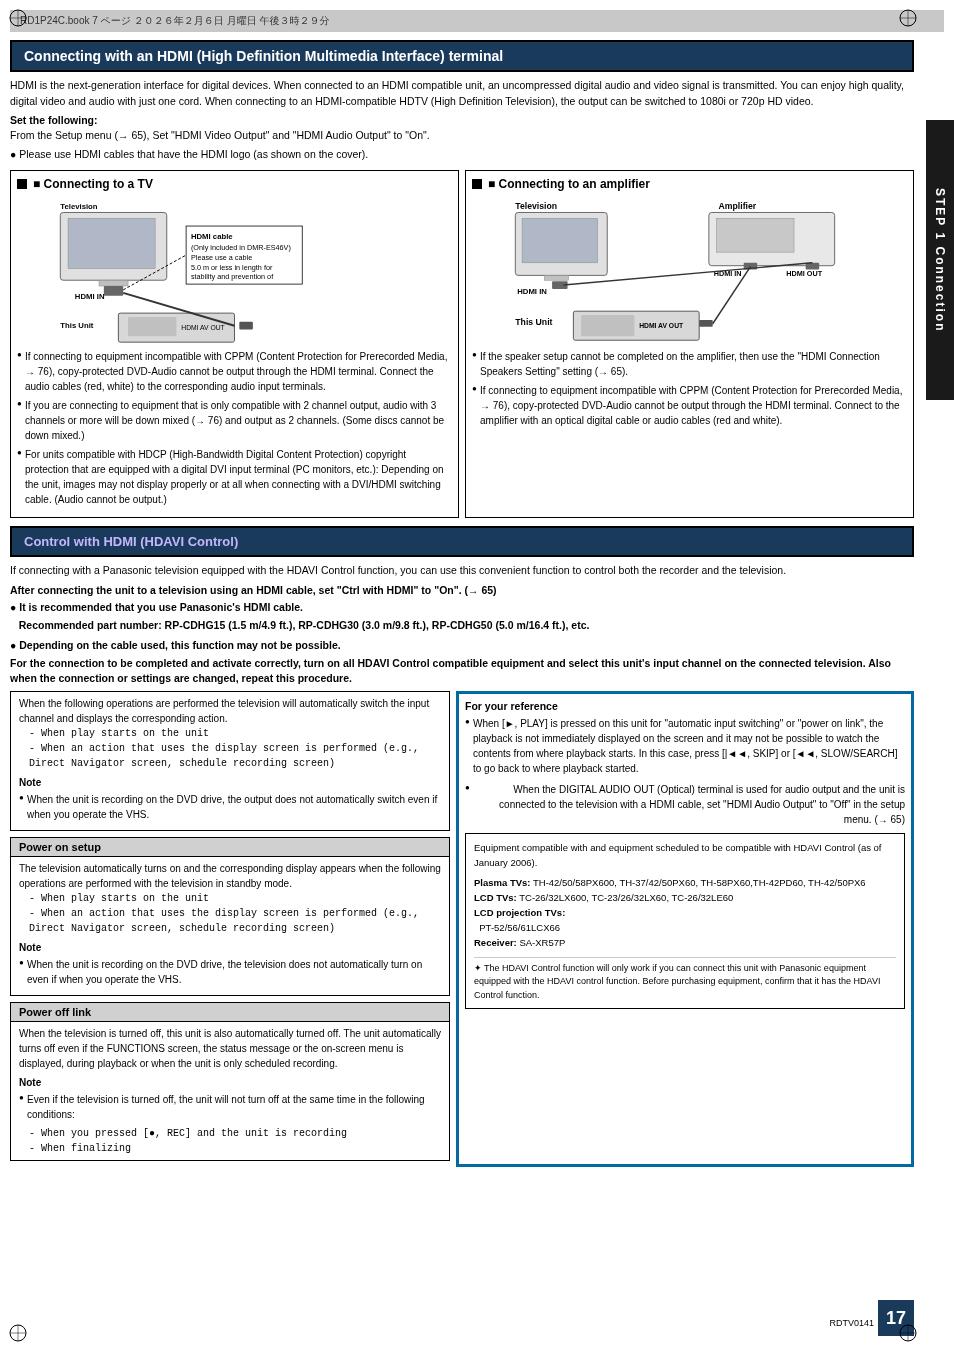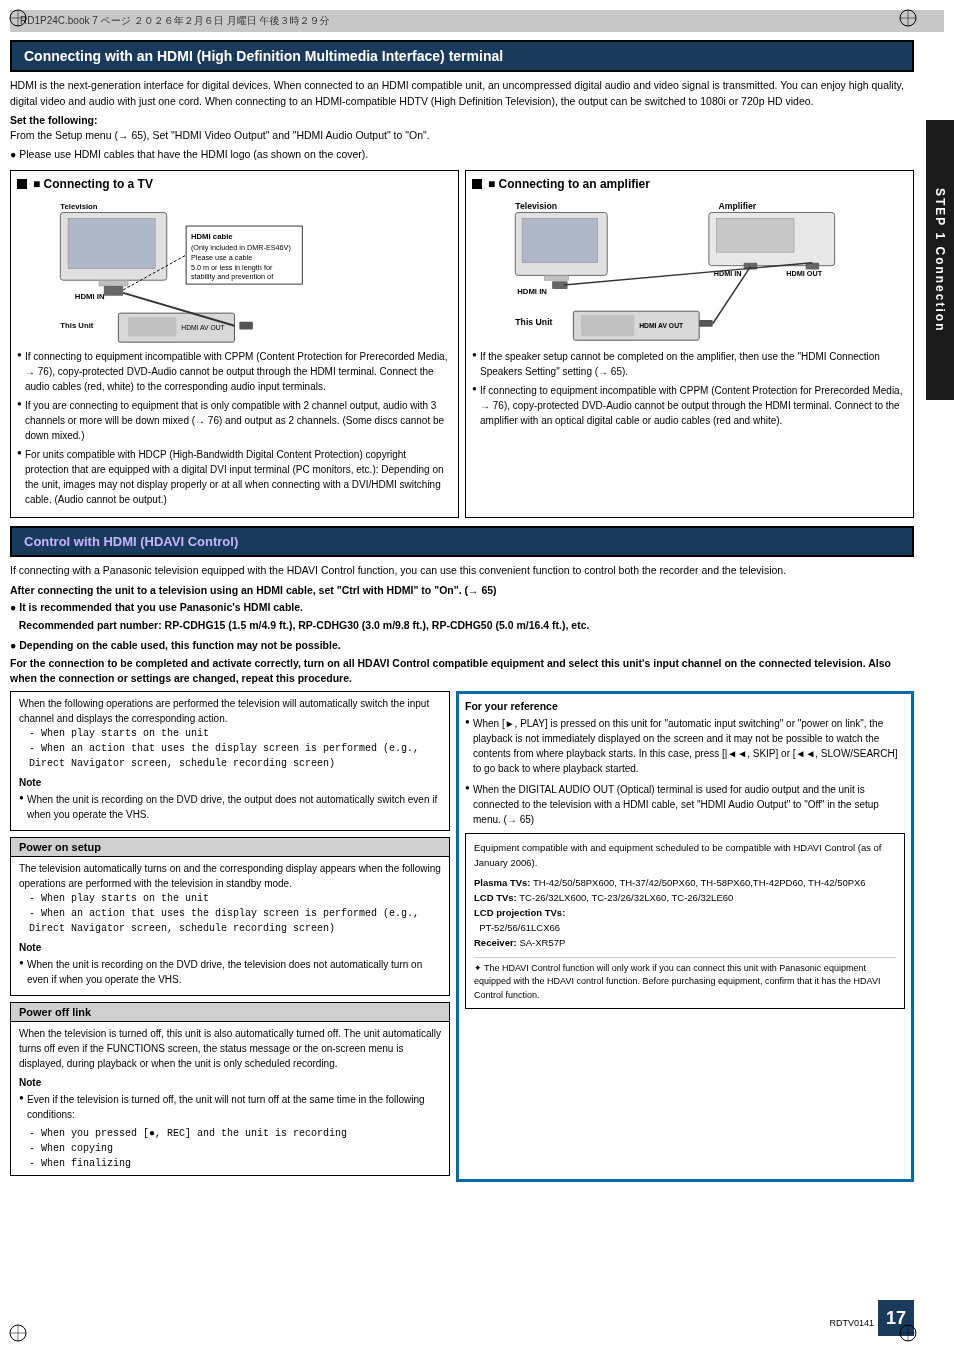--- a/index.html
+++ b/index.html
@@ -464,34 +464,33 @@
         </div>
       </div>
 
       <div class="sub-section">
         <div class="sub-section-title">Power off link</div>
         <div class="sub-section-body">
           <span>When the television is turned off, this unit is also automatically turned off. The unit automatically turns off even if the FUNCTIONS screen, the status message or the on-screen menu is displayed, during playback or when the unit is only scheduled recording.</span>
           <div class="sub-note">Note</div>
           <div class="note-bullet">Even if the television is turned off, the unit will not turn off at the same time in the following conditions:</div>
           <div class="dash-item">- When you pressed [●, REC] and the unit is recording</div>
-          <div class="dash-item">- When copying</div>
           <div class="dash-item">- When finalizing</div>
         </div>
       </div>
 
     </div>
 
     <div class="hdavi-right">
 
       <div class="ref-title">For your reference</div>
 
       <div class="note-bullet">When [►, PLAY] is pressed on this unit for "automatic input switching" or "power on link", the playback is not immediately displayed on the screen and it may not be possible to watch the contents from where playback starts. In this case, press [|◄◄, SKIP] or [◄◄, SLOW/SEARCH] to go back to where playback started.</div>
 
-      <div class="note-bullet" style="margin-top:6px;">When the DIGITAL AUDIO OUT (Optical) terminal is used for audio output and the unit is connected to the television with a HDMI cable, set "HDMI Audio Output" to "Off" in the setup menu. (→ 65)</div>
+      <div class="note-bullet" style="margin-top:6px;text-align:right;">When the DIGITAL AUDIO OUT (Optical) terminal is used for audio output and the unit is connected to the television with a HDMI cable, set "HDMI Audio Output" to "Off" in the setup menu. (→ 65)</div>
 
       <div class="equip-box">
         <div style="margin-bottom:4px;">Equipment compatible with and equipment scheduled to be compatible with HDAVI Control (as of January 2006).</div>
         <div><strong>Plasma TVs:</strong> <span>TH-42/50/58PX600, TH-37/42/50PX60, TH-58PX60,TH-42PD60, TH-42/50PX6</span></div>
         <div><strong>LCD TVs:</strong> <span>TC-26/32LX600, TC-23/26/32LX60, TC-26/32LE60</span></div>
         <div><strong>LCD projection TVs:</strong></div>
         <div>&nbsp;&nbsp;<span>PT-52/56/61LCX66</span></div>
         <div><strong>Receiver:</strong> <span>SA-XR57P</span></div>
         <div class="equip-note">✦ The HDAVI Control function will only work if you can connect this unit with Panasonic equipment equipped with the HDAVI control function. Before purchasing equipment, confirm that it has the HDAVI Control function.</div>
       </div>

